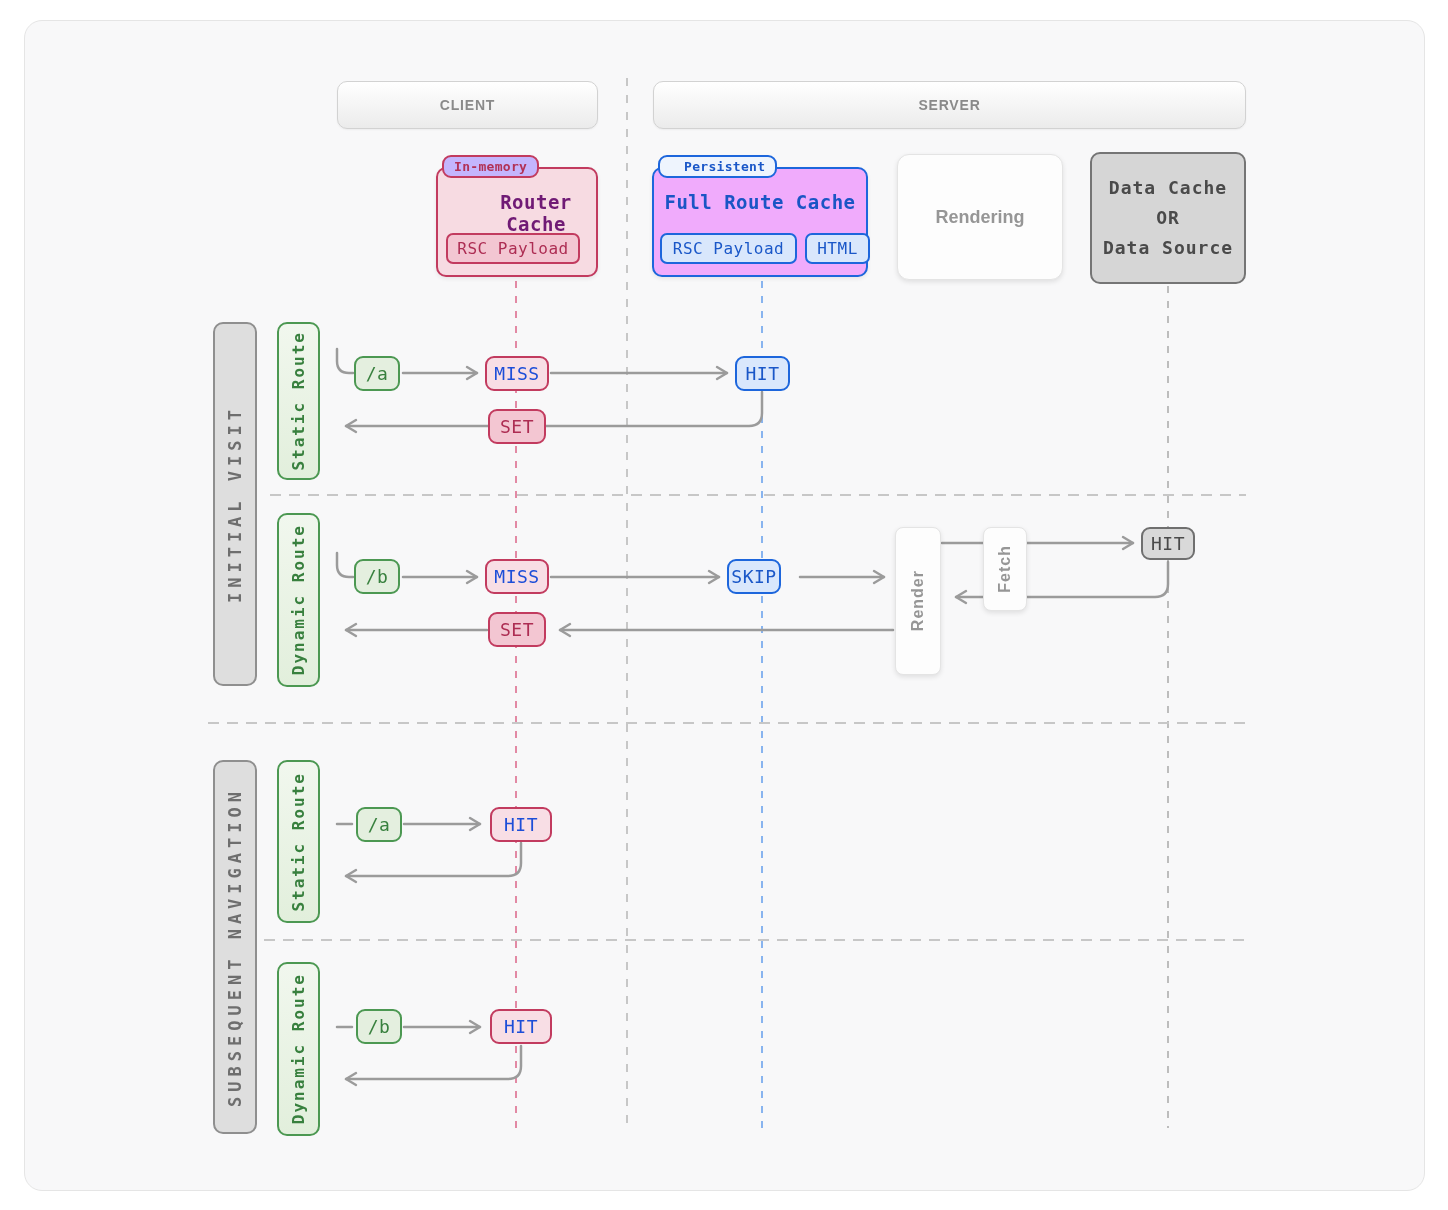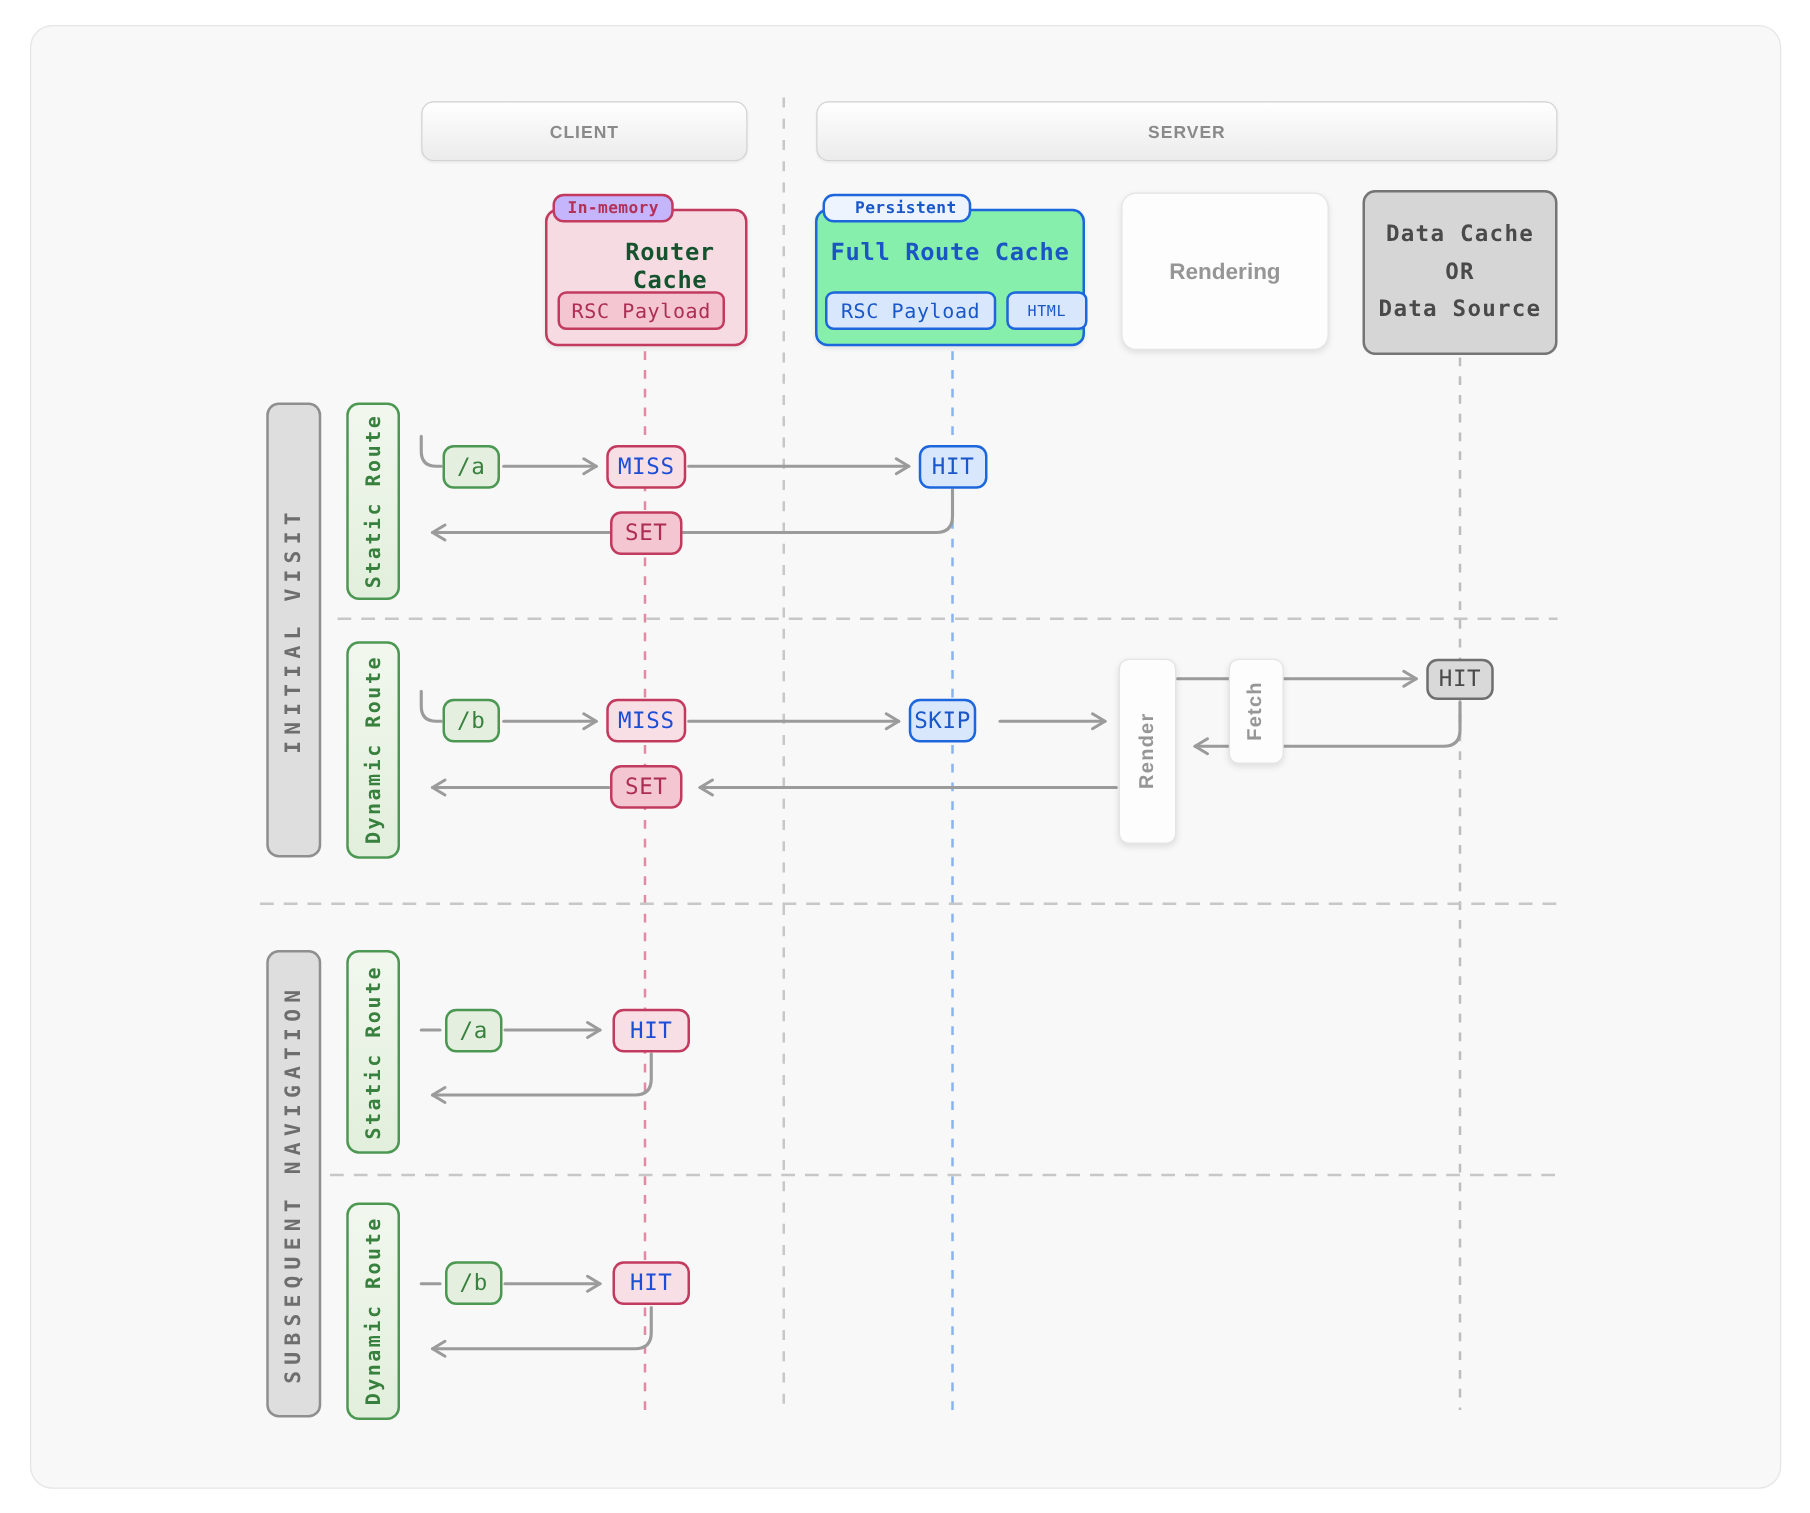--- a/index.html
+++ b/index.html
@@ -15,24 +15,24 @@
   .hdr { background:linear-gradient(180deg,#ffffff 0%,#f4f4f4 55%,#ebebeb 100%);
          border:1px solid #d2d2d2; border-radius:10px;
          display:flex; align-items:center; justify-content:center;
          font-family:"Liberation Sans",sans-serif; font-weight:bold; font-size:14px;
          letter-spacing:0.8px; color:#8a8a8a;
          box-shadow:0 1px 2px rgba(0,0,0,0.05); }
 
   
   .cache-box { border-radius:10px; box-shadow:0 2px 4px rgba(0,0,0,0.07); }
   .cache-box.pink { background:#f7dbe2; border:2.5px solid #c23b5f; }
-  .cache-box.blue { background:#86efac; border:2.5px solid #1d66dc; }
+  .cache-box.blue { background:#f0abfc; border:2.5px solid #1d66dc; }
   .cache-title { position:absolute; left:0; right:0; top:22px; text-align:center;
                  font-weight:bold; font-size:19px; letter-spacing:0.5px; }
-  .pink .cache-title { color:#14532d;padding-left:38px; }
+  .pink .cache-title { color:#701a75;padding-left:38px; }
   .blue .cache-title { color:#1a55c5; }
   .badge-row { position:absolute; bottom:11px; display:flex; gap:8px; }
   .tag { position:absolute; height:23px; padding:0 10px; border-radius:9px;
          display:flex; align-items:center; font-size:13px; font-weight:bold;
          letter-spacing:0.3px; }
   .tag.pink { background:#c4b5fd; border:2px solid #c23b5f; color:#b23156; }
   .tag.blue { background:#eef4fd; border:2px solid #1d66dc; color:#1a57c8; }
 
   
   .b { display:flex; align-items:center; justify-content:center;
@@ -125,21 +125,21 @@
   <div class="badge-row" style="left:8px;">
     <div class="b pinkdeep" style="width:130px; height:27px; font-size:16px; border-width:2px; border-radius:7px;">RSC Payload</div>
   </div>
 </div>
 <div class="abs tag pink" style="left:442px; top:155px;">In-memory</div>
 
 <div class="abs cache-box blue" style="left:652px; top:167px; width:216px; height:110px;">
   <div class="cache-title">Full Route Cache</div>
   <div class="badge-row" style="left:6px;">
     <div class="b blue" style="width:133px; height:27px; font-size:16px; border-width:2px; border-radius:7px;">RSC Payload</div>
-    <div class="b blue" style="width:61px; height:27px; font-size:12px; border-width:2px; border-radius:7px;">HTML</div>
+    <div class="b blue" style="width:61px; height:27px; font-size:16px; border-width:2px; border-radius:7px;">HTML</div>
   </div>
 </div>
 <div class="abs tag blue" style="left:658px; top:155px;padding-left:24px;">Persistent</div>
 
 <div class="abs proc" style="left:897px; top:154px; width:166px; height:126px; font-size:18px; border-radius:12px;">
   <span>Rendering</span>
 </div>
 
 <div class="abs data-box" style="left:1090px; top:152px; width:156px; height:132px;">
   <div>Data Cache</div>

